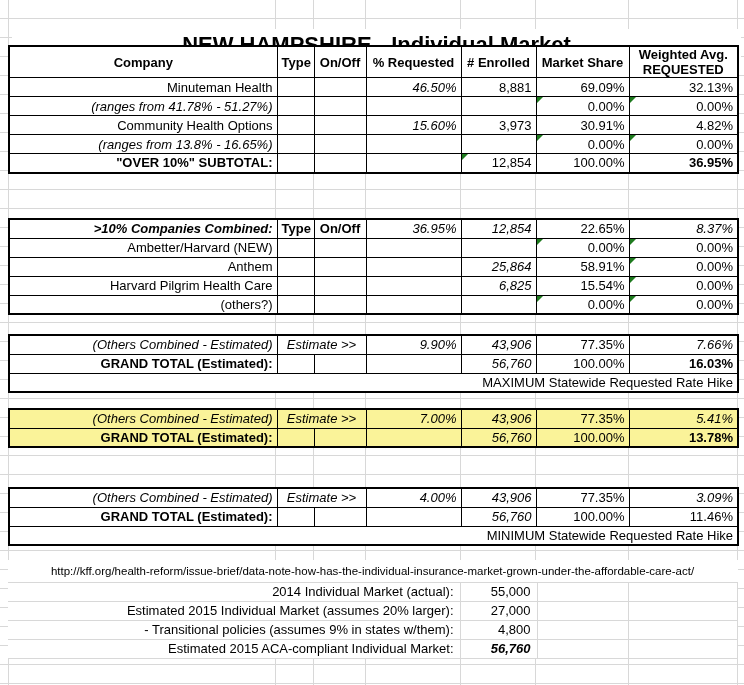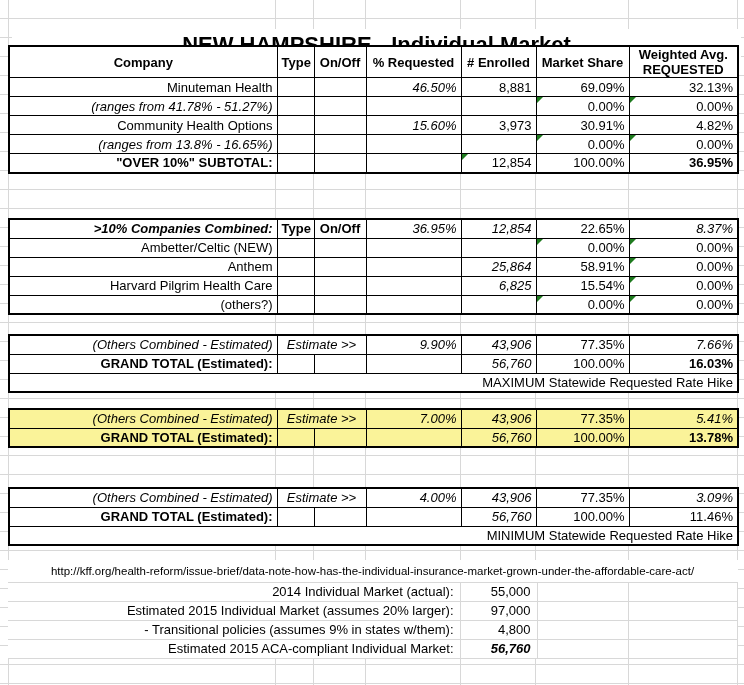--- a/index.html
+++ b/index.html
@@ -133,21 +133,21 @@
         <tr class="hrow">
       <td class="bi">&gt;10% Companies Combined:</td>
       <td class="b c">Type</td>
       <td class="b c">On/Off</td>
       <td class="it">36.95%</td>
       <td class="it">12,854</td>
       <td>22.65%</td>
       <td class="it">8.37%</td>
     </tr>
     <tr>
-      <td>Ambetter/Celtic (NEW)</td>
+      <td>Ambetter/Harvard (NEW)</td>
       <td></td>
       <td></td>
       <td></td>
       <td></td>
       <td><i class="flag"></i><span>0.00%</span></td>
       <td><i class="flag"></i><span>0.00%</span></td>
     </tr>
     <tr>
       <td>Anthem</td>
       <td></td>
@@ -289,21 +289,21 @@
       <td colspan="4">http://kff.org/health-reform/issue-brief/data-note-how-has-the-individual-insurance-market-grown-under-the-affordable-care-act/</td>
     </tr>
     <tr>
       <td>2014 Individual Market (actual):</td>
       <td class="vcell">55,000</td>
       <td class="ecell"></td>
       <td class="ecell"></td>
     </tr>
     <tr>
       <td>Estimated 2015 Individual Market (assumes 20% larger):</td>
-      <td class="vcell">97,000</td>
+      <td class="vcell">27,000</td>
       <td class="ecell"></td>
       <td class="ecell"></td>
     </tr>
     <tr>
       <td>- Transitional policies (assumes 9%  in states w/them):</td>
       <td class="vcell">4,800</td>
       <td class="ecell"></td>
       <td class="ecell"></td>
     </tr>
     <tr>

